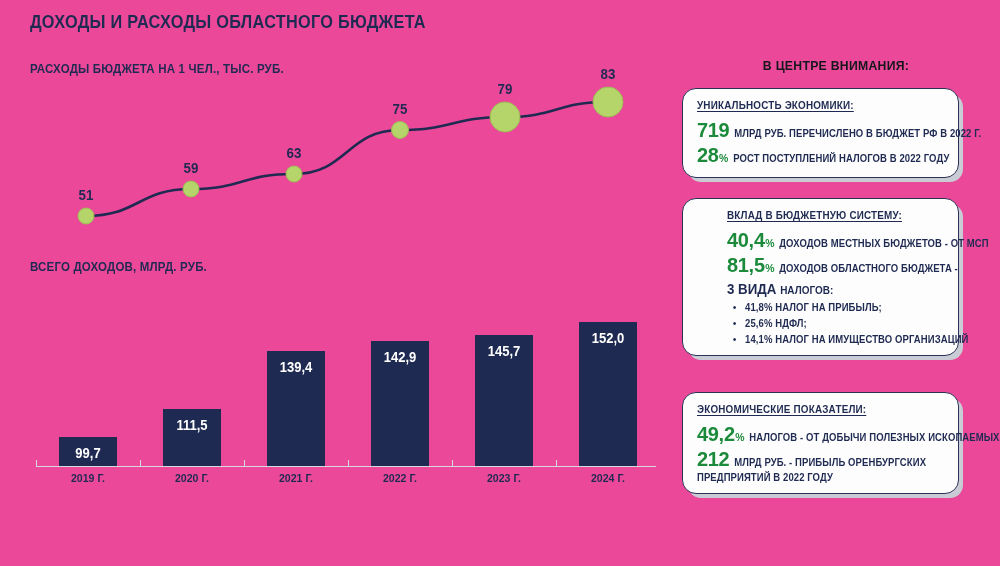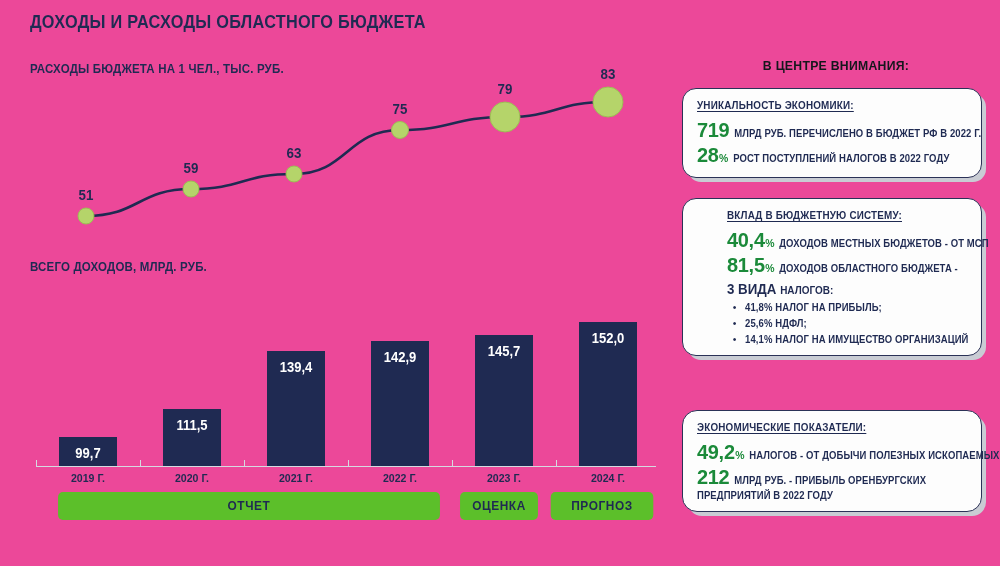--- a/index.html
+++ b/index.html
@@ -163,21 +163,21 @@
     font-size: 13px;
     font-weight: bold;
     color: #15171c;
     letter-spacing: 0.3px;
     transform: scaleX(0.94);
   }
 
   .panel {
     position: absolute;
     left: 10px;
-    width: 300px;
+    width: 277px;
     background: #fdfdfd;
     border: 1.6px solid #2b3257;
     border-radius: 14px;
     box-shadow: 5px 5px 0 -1px #c9ccd4;
     padding: 10px 12px 10px 14px;
   }
 
   .panel-heading {
     font-size: 10.5px;
     font-weight: bold;
@@ -328,25 +328,20 @@
         <div class="bar" style="left: 475px; top: 45px; width: 58px; height: 131px;"></div>
         <div class="bar-value" style="left: 504px; top: 53px;">145,7</div>
         <div class="bar-xlabel" style="left: 504px;">2023 Г.</div>
         <div class="bar-tick" style="left: 452px;"></div>
         <div class="bar" style="left: 579px; top: 32px; width: 58px; height: 144px;"></div>
         <div class="bar-value" style="left: 608px; top: 40px;">152,0</div>
         <div class="bar-xlabel" style="left: 608px;">2024 Г.</div>
         <div class="bar-tick" style="left: 556px;"></div>
       </div>
 
-    <div id="legend-row">
-        <div class="legend-chip" style="left: 48px; width: 402px;">ОТЧЕТ</div>
-        <div class="legend-chip" style="left: 458px; width: 82px;">ОЦЕНКА</div>
-        <div class="legend-chip" style="left: 548px; width: 108px;">ПРОГНОЗ</div>
-      </div>
   </div>
 
   <div id="right-col">
     <div id="focus-header">В ЦЕНТРЕ ВНИМАНИЯ:</div>
   <div class="panel" style="top: 88px;">
         <div class="panel-heading">УНИКАЛЬНОСТЬ ЭКОНОМИКИ:</div>
         <div class="stat-line">
           <span class="stat-num">719</span>
           <span class="stat-text">МЛРД РУБ. ПЕРЕЧИСЛЕНО В БЮДЖЕТ РФ В 2022 Г.</span>
         </div>
@@ -378,21 +373,21 @@
         </div>
         <div class="bullet-item">
           <span class="bullet-dot">•</span>
           <span class="bullet-text">25,6% НДФЛ;</span>
         </div>
         <div class="bullet-item">
           <span class="bullet-dot">•</span>
           <span class="bullet-text">14,1%  НАЛОГ НА ИМУЩЕСТВО ОРГАНИЗАЦИЙ</span>
         </div>
       </div>
-      <div class="panel" style="top: 410px; border-radius: 15px;">
+      <div class="panel" style="top: 392px;">
         <div class="panel-heading">ЭКОНОМИЧЕСКИЕ ПОКАЗАТЕЛИ:</div>
         <div class="stat-line">
           <span class="stat-num">49,2</span>
           <span class="stat-unit">%</span>
           <span class="stat-text">НАЛОГОВ  - ОТ  ДОБЫЧИ ПОЛЕЗНЫХ ИСКОПАЕМЫХ</span>
         </div>
         <div class="stat-line">
           <span class="stat-num">212</span>
           <span class="stat-text">МЛРД РУБ. - ПРИБЫЛЬ ОРЕНБУРГСКИХ</span>
         </div>

